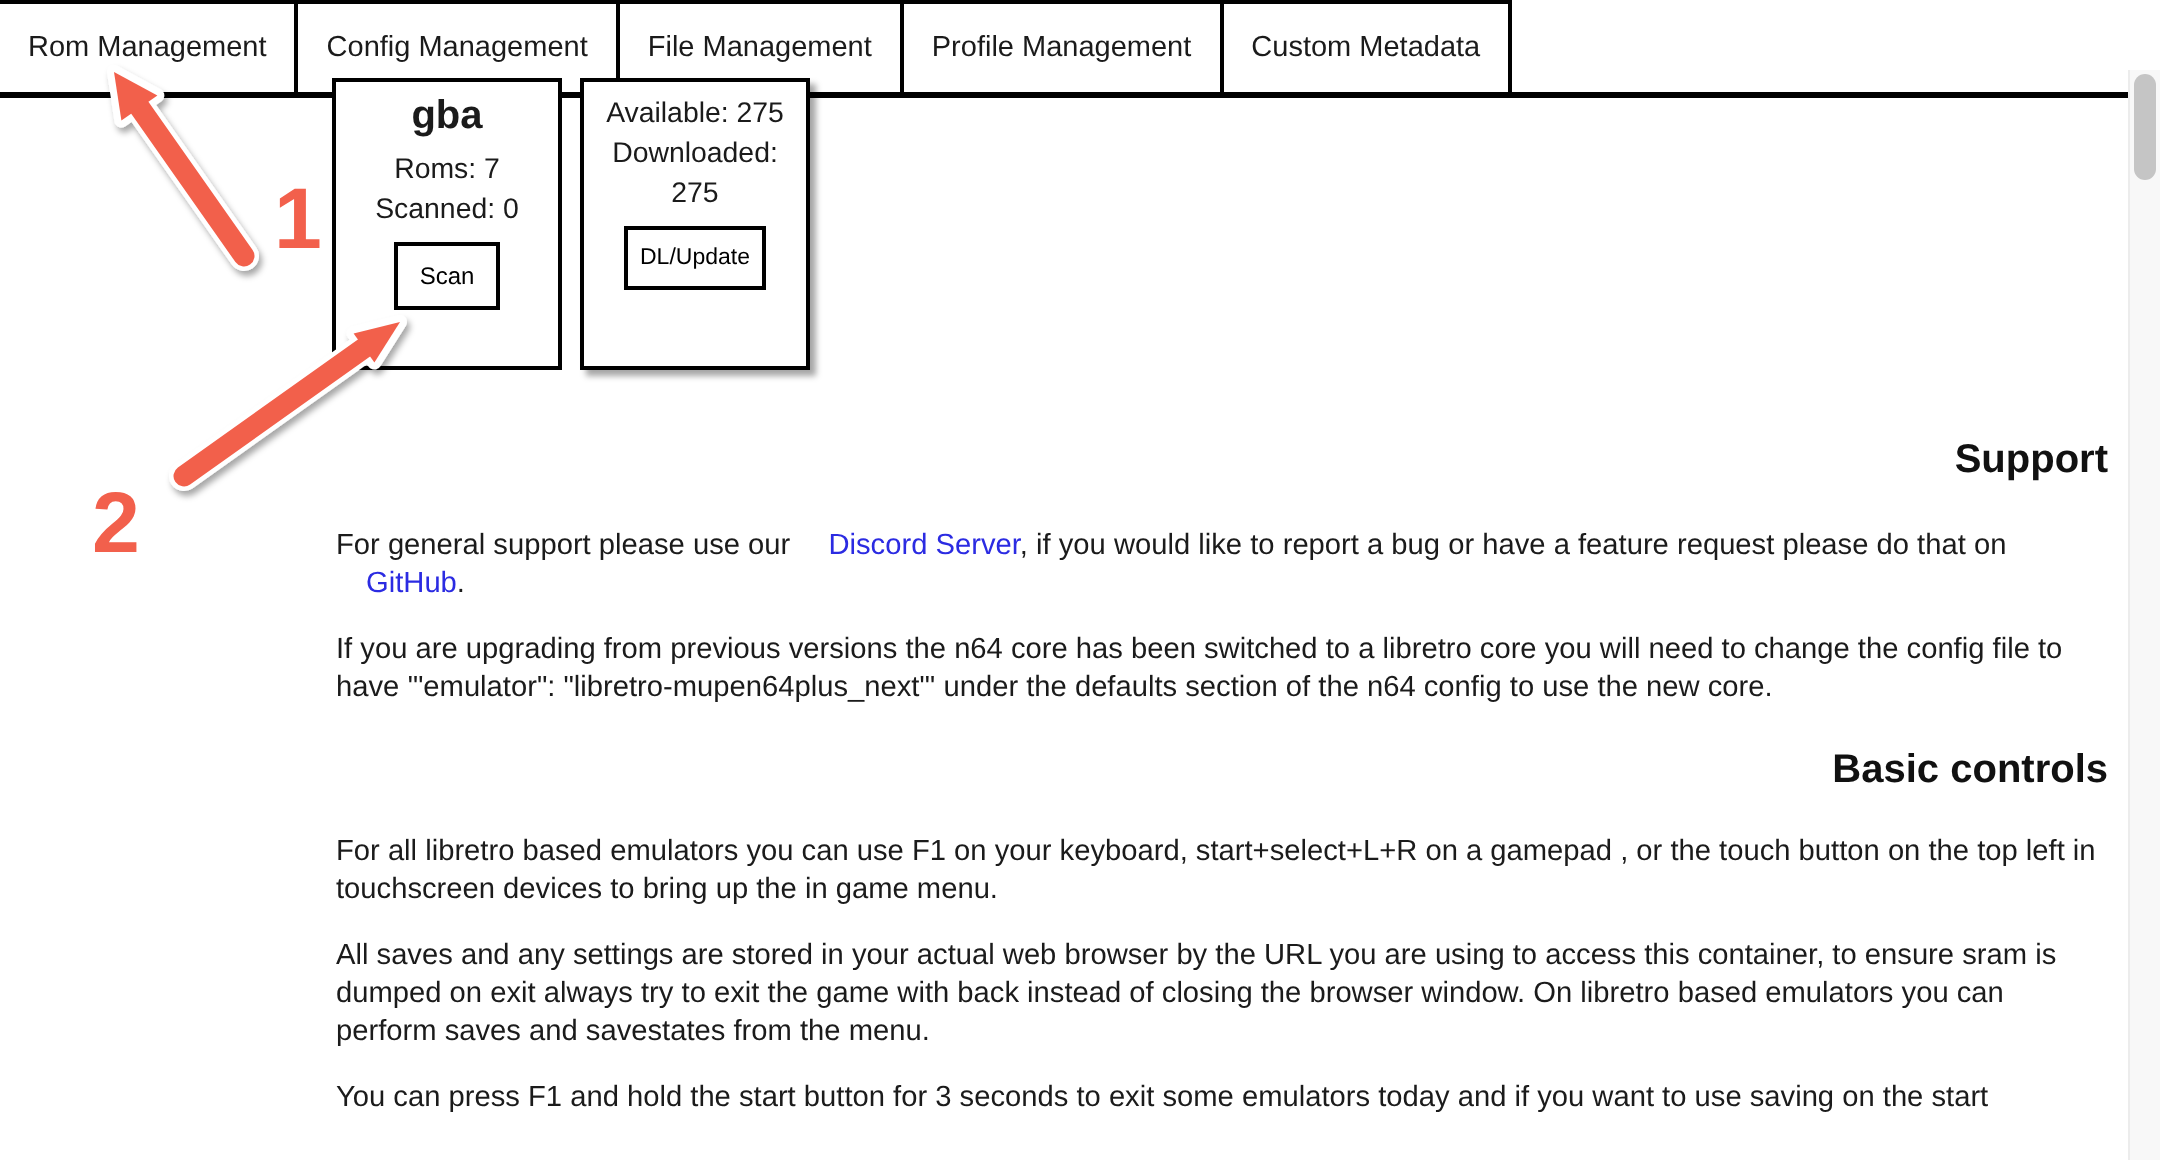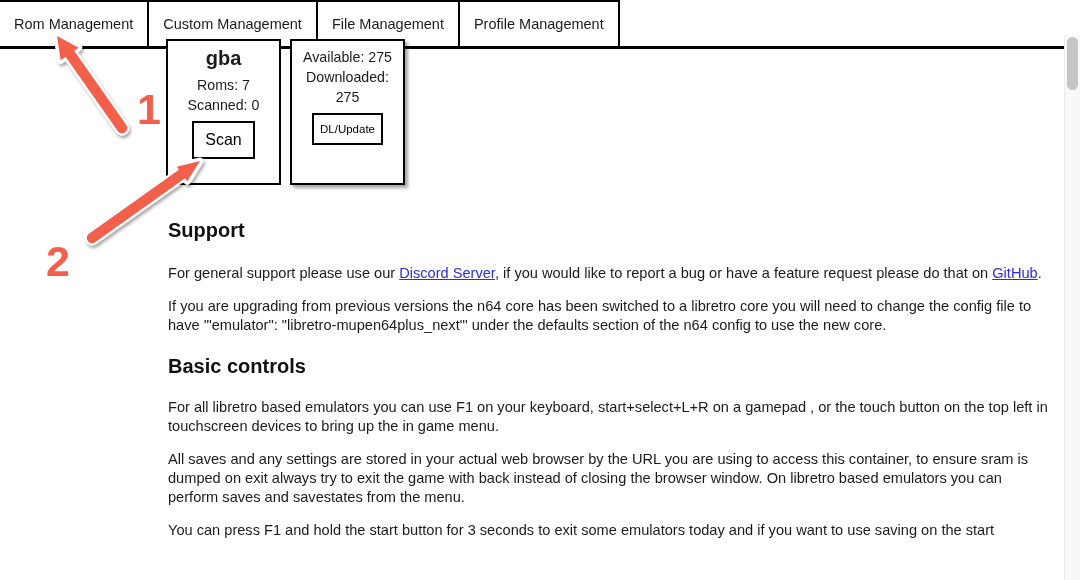--- a/index.html
+++ b/index.html
@@ -62,46 +62,47 @@
     padding-top: 6px;
   }
   .card.shadow { box-shadow: 3px 3px 3px rgba(0,0,0,0.35); }
   .card-title { font-size: 20px; font-weight: 700; margin-bottom: 5px; text-align: center; }
   .card-line { font-size: 14.2px; line-height: 20px; padding: 0 2px; }
   .card-btn {
     margin-top: 6px;
     border: 2px solid #000;
     background: #fff;
     font-family: inherit;
-    font-size: 16px;
+    font-size: 12px;
     padding: 8px 11px;
     cursor: pointer;
   }
   .card-btn.small { font-size: 11.5px; padding: 8px 6px; }
 
   
   .content {
     position: absolute; left: 168px; top: 205px;
     width: 886px;
     z-index: 1;
   }
   .content h2 {
     font-size: 20px; font-weight: 700; color: #111;
     margin: 14px 0 22px;
+    text-align: right;
   }
   .content h2.second { margin-top: 20px; margin-bottom: 20px; }
   .content p {
     font-size: 14.6px;
     line-height: 19px;
     margin: 0 0 14px;
   }
   .content a {
     color: var(--link-color, #2b2be2);
-    text-decoration: underline;
     cursor: pointer;
+    margin-left: 15px;
   }
 
   
   .annotations {
     position: absolute; inset: 0;
     width: 1080px; height: 580px;
     z-index: 5;
     pointer-events: none;
   }
   .arrow-shaft-outline { stroke: #ffffff; stroke-width: 15; stroke-linecap: round; }
@@ -114,23 +115,24 @@
     fill: var(--arrow-color, #f2604c);
     stroke: #ffffff; stroke-width: 6;
     paint-order: stroke;
   }
 </style>
 </head>
 <body>
 
 <nav class="tabbar">
   <div class="tab">Rom Management</div>
-  <div class="tab">Custom Management</div>
+  <div class="tab">Config Management</div>
   <div class="tab">File Management</div>
   <div class="tab">Profile Management</div>
+  <div class="tab">Custom Metadata</div>
 </nav>
 
 <div class="scrollbar">
   <div class="scroll-thumb"></div>
 </div>
 
 <div class="cards">
   <div class="card">
     <div class="card-title">gba</div>
     <div class="card-line">Roms: 7</div>

